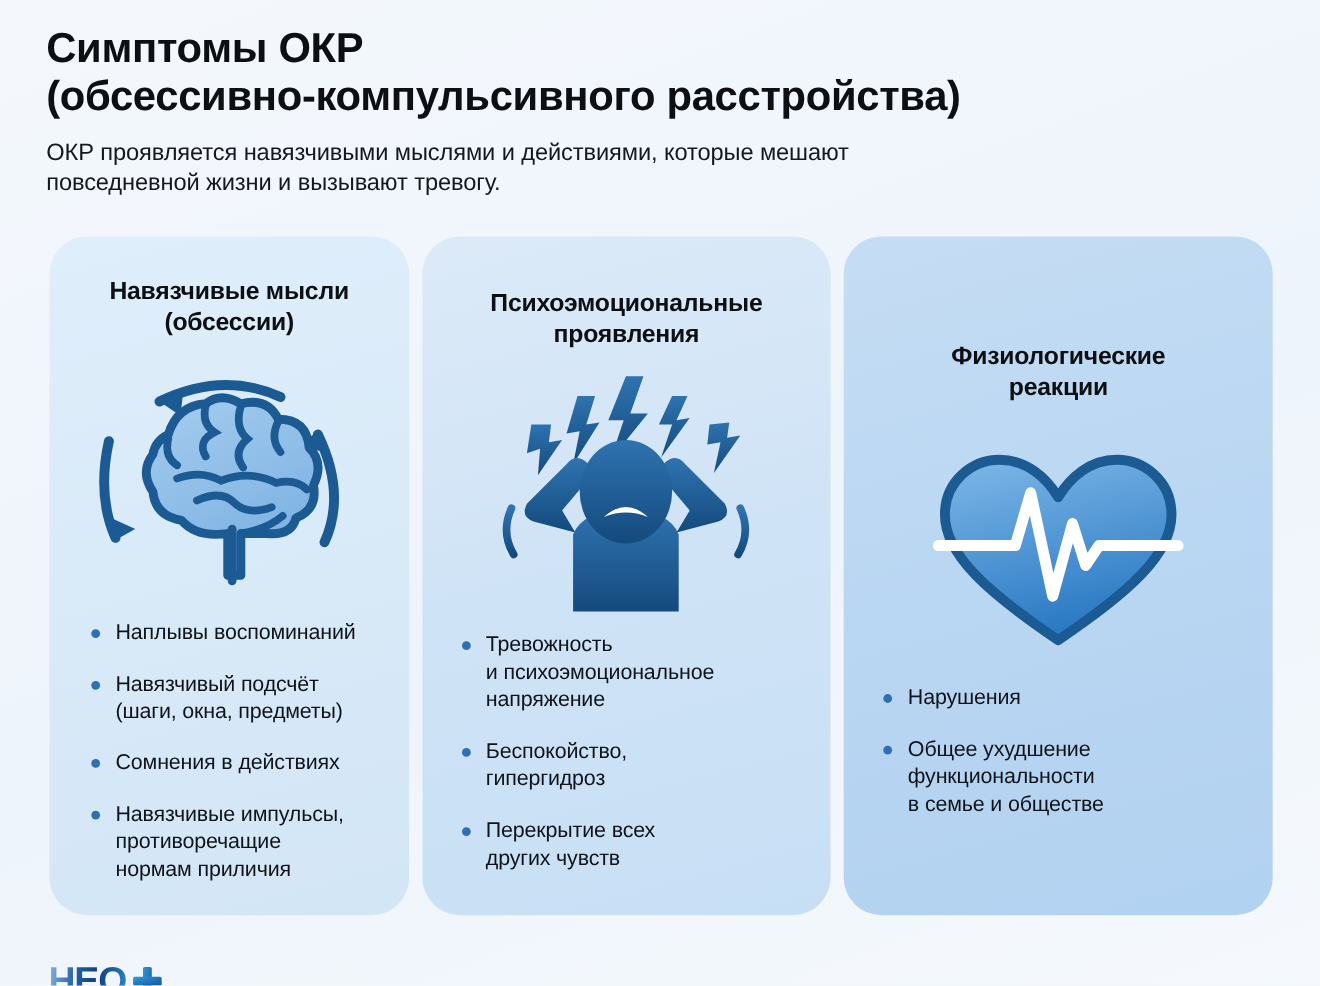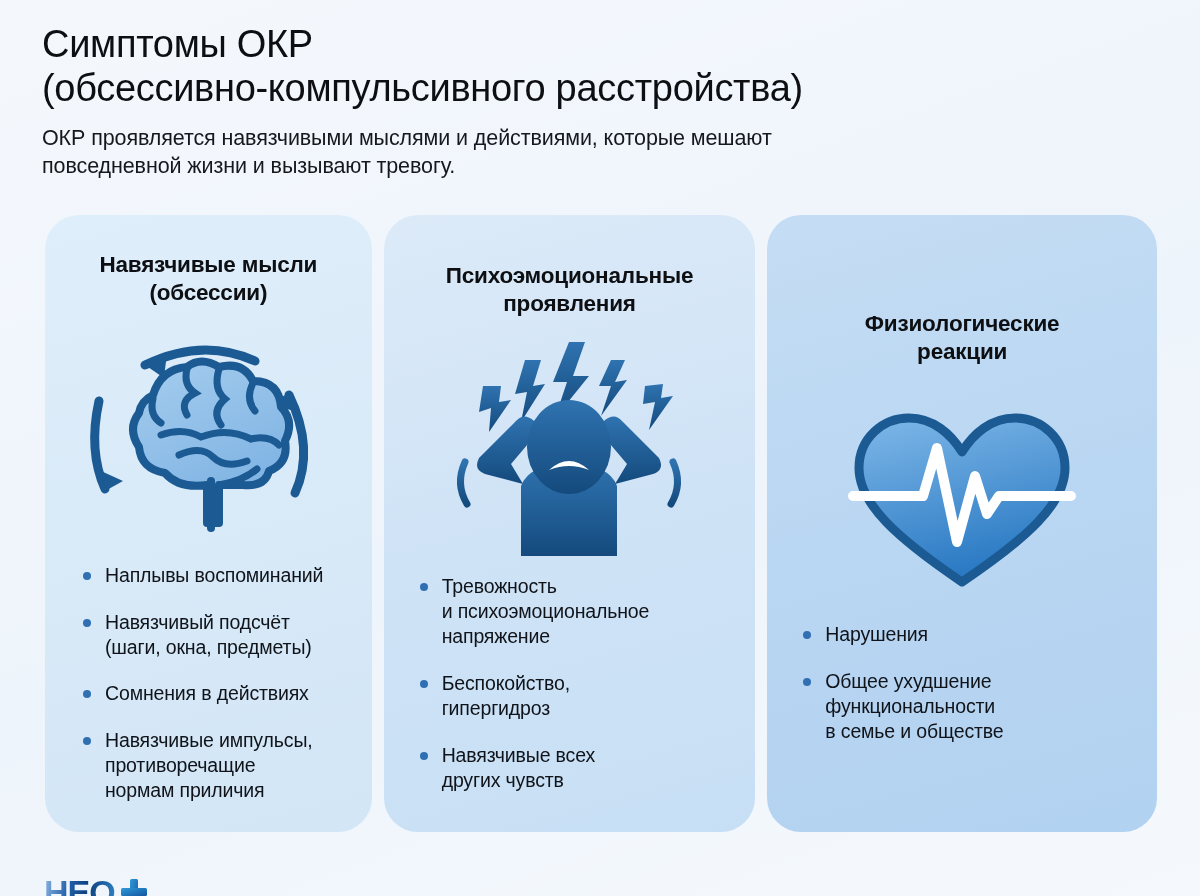--- a/index.html
+++ b/index.html
@@ -11,21 +11,21 @@
   }
   .page {
     position:relative;
     width:1200px; height:896px;
     background:linear-gradient(160deg,#f4f8fd 0%,#eef4fb 55%,#f5f9fd 100%);
   }
 
   
   .header { position:absolute; left:42px; top:22px; width:1120px; }
   .title {
-    font-size:38px; font-weight:400; color:#0d0f12;
+    font-size:38px; font-weight:700; color:#0d0f12;
     line-height:1.17; letter-spacing:-0.3px;
     white-space:pre-line;
   }
   .subtitle {
     margin-top:14px;
     font-size:21.5px; font-weight:400; color:#15181d;
     line-height:1.30; letter-spacing:-0.1px;
     white-space:pre-line;
   }
 
@@ -199,21 +199,21 @@
 
           <path d="M100 136 Q120 118 140 136 Q120 128 100 136 Z" fill="#ffffff"></path>
         </svg>
       </div>
       <ul class="bullets">
         <li>Тревожность
 и психоэмоциональное
 напряжение</li>
         <li>Беспокойство,
 гипергидроз</li>
-        <li>Навязчивые всех
+        <li>Перекрытие всех
 других чувств</li>
       </ul>
     </section>
 
     <section class="card card-3">
       <h2 class="card-head">Физиологические
 реакции</h2>
       <div class="card-icon">
         <svg width="250" height="210" viewBox="0 0 250 210" aria-hidden="true">
           <defs>

